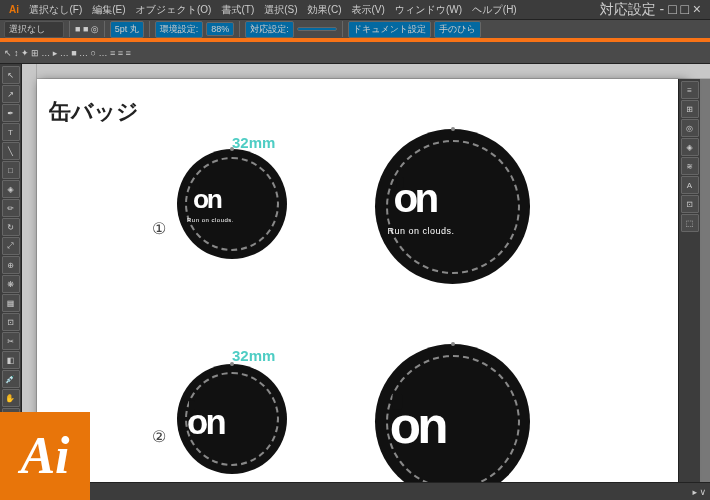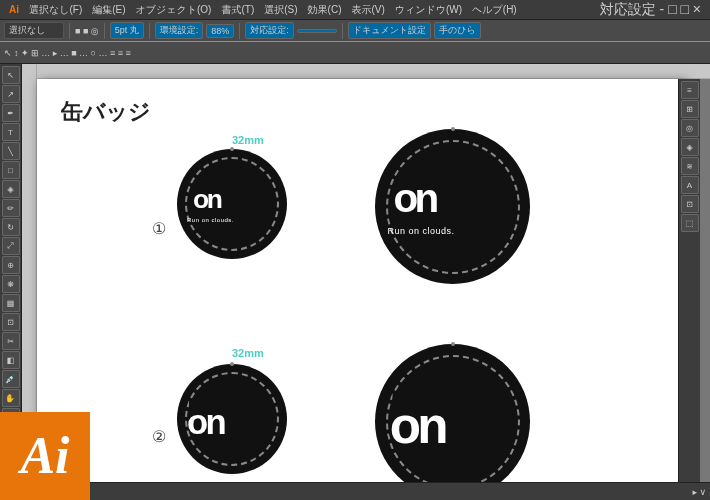--- a/index.html
+++ b/index.html
@@ -29,21 +29,21 @@
     }
 
     
     .toolbar {
       background: #4a4a4a;
       height: 22px;
       display: flex;
       align-items: center;
       padding: 0 4px;
       gap: 3px;
-      border-bottom: 1px solid #f97316;
+      border-bottom: 4px solid #f97316;
     }
     .toolbar-item {
       color: #ccc;
       font-size: 9px;
       padding: 1px 4px;
       background: #0369a1;
       border: 1px solid #666;
       border-radius: 2px;
       white-space: nowrap;
     }
@@ -132,31 +132,31 @@
       width: 15px;
       bottom: 0;
       background: #c8c8c8;
       border-right: 1px solid #aaa;
     }
 
     
     .canvas-title {
       position: absolute;
       top: 18px;
-      left: 24px;
+      left: 12px;
       font-size: 22px;
       font-weight: bold;
       color: #222;
       font-family: 'MS Gothic', 'Yu Gothic', sans-serif;
     }
 
     
     .size-label {
       position: absolute;
-      font-size: 11px;
+      font-size: 15px;
       color: #4ecdc4;
       font-weight: bold;
     }
 
     .label-32mm-1 { top: 55px; left: 195px; }
     .label-44mm-1 { top: 55px; left: 390px; }
     .label-32mm-2 { top: 268px; left: 195px; }
     .label-44mm-2 { top: 268px; left: 390px; }
 
     

